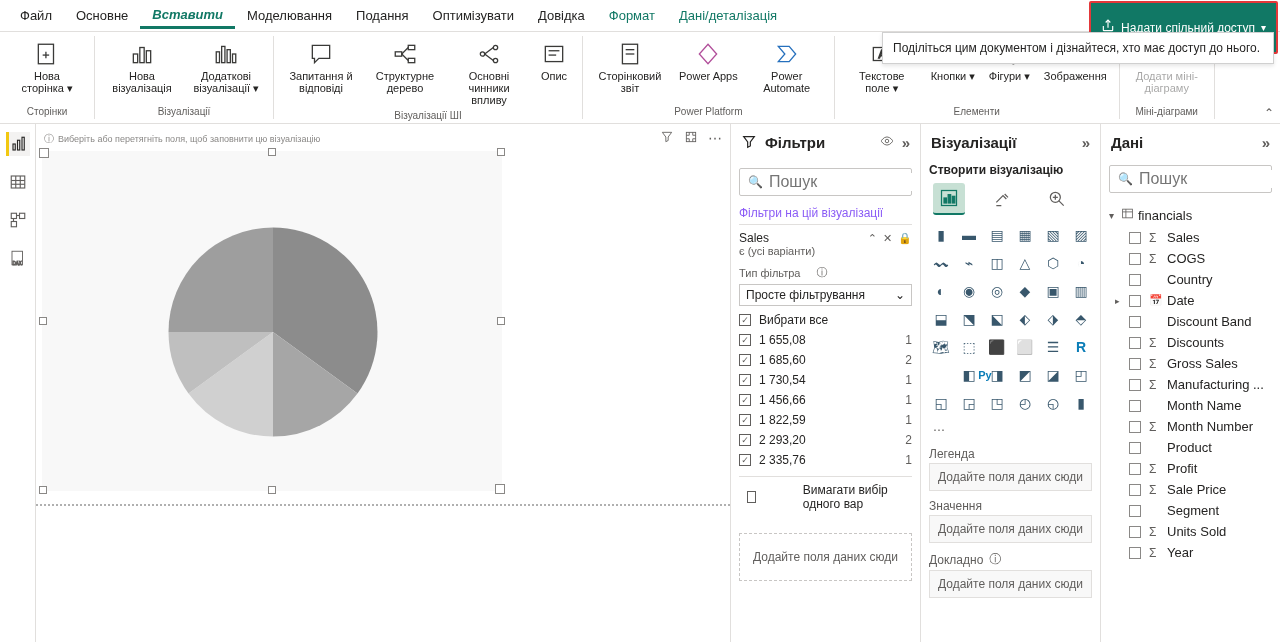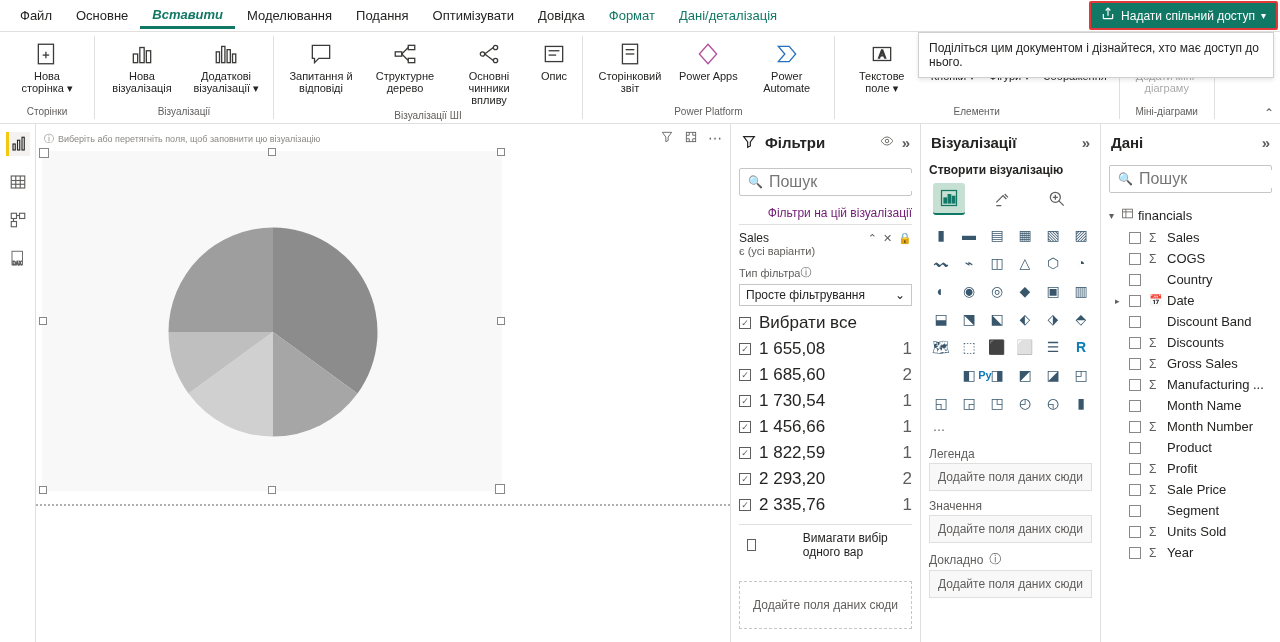--- a/index.html
+++ b/index.html
@@ -4,24 +4,24 @@
 <style>
 * { box-sizing: border-box; margin: 0; padding: 0; font-family: 'Segoe UI', sans-serif; }
 body { width: 1280px; height: 642px; background: #fff; overflow: hidden; font-size: 12px; color: #252423; position: relative; }
 
 
 .menubar { display: flex; align-items: center; height: 32px; padding: 0 8px; border-bottom: 1px solid #e1dfdd; position: relative; }
 .menubar .tab { padding: 4px 12px; cursor: pointer; font-size: 13px; }
 .menubar .tab.active { border-bottom: 3px solid #117865; color: #117865; font-weight: 600; font-style: italic; }
 .menubar .tab.format { color: #117865; }
 .menubar .tab.data { color: #117865; }
-.share-btn { position: absolute; right: 2px; top: 1px; background: #117865; color: #fff; padding: 4px 10px; border: 2px solid #e3383a; border-radius: 2px; display: flex; align-items: center; gap: 6px; font-size: 12px; }
+.share-btn { position: absolute; right: 2px; top: 1px; background: #117865; color: #fff; padding: 16px 10px; border: 2px solid #e3383a; border-radius: 2px; display: flex; align-items: center; gap: 6px; font-size: 12px; }
 .share-icon { display: inline-block; }
 .share-chevron { font-size: 10px; }
-.tooltip-box { position: absolute; right: 6px; top: 32px; background: #fff; border: 1px solid #d0d0d0; padding: 8px 10px; font-size: 12px; width: 356px; box-shadow: 0 2px 4px rgba(0,0,0,0.1); z-index: 10; }
+.tooltip-box { position: absolute; right: 6px; top: 32px; background: #fff; border: 1px solid #d0d0d0; padding: 8px 10px; font-size: 12px; width: 392px; box-shadow: 0 2px 4px rgba(0,0,0,0.1); z-index: 10; }
 
 
 .ribbon { display: flex; height: 92px; border-bottom: 1px solid #e1dfdd; padding: 4px 0; }
 .ribbon-group { display: flex; flex-direction: column; align-items: center; padding: 0 6px; border-right: 1px solid #e1dfdd; }
 .ribbon-group .items { display: flex; gap: 2px; flex: 1; }
 .ribbon-item { display: flex; flex-direction: column; align-items: center; justify-content: flex-start; padding: 2px 6px; cursor: pointer; text-align: center; }
 .ribbon-item .ri-icon { width: 32px; height: 32px; display: flex; align-items: center; justify-content: center; font-size: 22px; color: #3a3a38; }
 .ribbon-item .ri-label { font-size: 11px; line-height: 1.1; max-width: 70px; }
 .ribbon-group-label { font-size: 10px; color: #605e5c; padding: 2px 0; }
 .ribbon-item.disabled { opacity: 0.4; }
@@ -57,29 +57,29 @@
 .panel.viz { width: 180px; }
 .panel.data { width: 180px; }
 .panel-header { display: flex; padding: 10px 10px; font-size: 15px; font-weight: 600; }
 .panel-header .ph-icon { margin-right: 8px; font-size: 16px; }
 .panel-header .ph-tools { margin-left: auto; display: flex; gap: 8px; color: #605e5c; }
 .panel-body { flex: 1; overflow-y: auto; padding: 0 8px; }
 .search-box { display: flex; align-items: center; border: 1px solid #c8c6c4; border-radius: 2px; padding: 4px 8px; margin: 4px 0 10px; color: #605e5c; }
 .search-box .sb-icon { margin-right: 6px; }
 .search-box input { border: none; outline: none; font-size: 16px; flex: 1; }
 
-.section-title { font-size: 12px; color: #701a75; margin: 6px 0 4px; text-align: right; }
+.section-title { font-size: 12px; color: #8b5cf6; margin: 6px 0 4px; }
 .filter-card { border-top: 1px solid #e1dfdd; padding: 6px 0; }
 .filter-card-head { display: flex; align-items: center; font-size: 12px; }
 .filter-card-head .fch-tools { margin-left: auto; display: flex; gap: 6px; color: #605e5c; font-size: 11px; }
 .filter-sub { font-size: 11px; color: #605e5c; }
-.filter-type-label { display: flex; align-items: center; font-size: 11px; color: #605e5c; margin-top: 8px; gap: 0; }
+.filter-type-label { display: flex; align-items: center; font-size: 11px; color: #605e5c; margin-top: 8px; gap: 16px; }
 .filter-select { width: 100%; border: 1px solid #c8c6c4; padding: 3px 6px; margin-top: 4px; font-size: 12px; background: #fff; display: flex; justify-content: space-between; }
 .filter-list { margin-top: 4px; }
-.filter-row { display: flex; align-items: center; padding: 3px 0; font-size: 17px; }
+.filter-row { display: flex; align-items: center; padding: 3px 0; font-size: 12px; }
 .filter-row .cb { width: 12px; height: 12px; border: 1px solid #605e5c; margin-right: 8px; display: flex; align-items: center; justify-content: center; font-size: 9px; color: #605e5c; }
 .filter-row .cb.checked::after { content: '✓'; }
 .filter-row .count { margin-left: auto; color: #605e5c; }
 .require-row { display: flex; align-items: center; padding: 6px 8px; font-size: 12px; border-top: 1px solid #e1dfdd; margin-top: 6px; gap: 39px; }
 .require-row .cb { width: 12px; height: 12px; border: 1px solid #605e5c; margin-right: 8px; }
 .field-drop { border: 1px dashed #c8c6c4; padding: 16px 8px; text-align: center; color: #605e5c; font-size: 12px; margin-top: 10px; }
 
 
 .viz-sub { font-size: 12px; font-weight: 600; margin: 2px 0 6px; }
 .viz-modes { display: flex; gap: 22px; margin-bottom: 8px; justify-content: flex-start; padding-left: 4px; }

